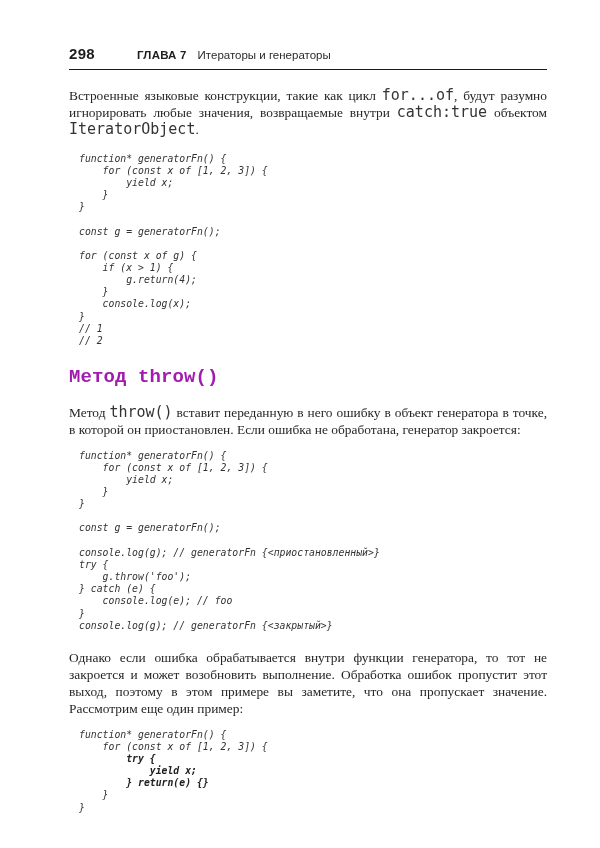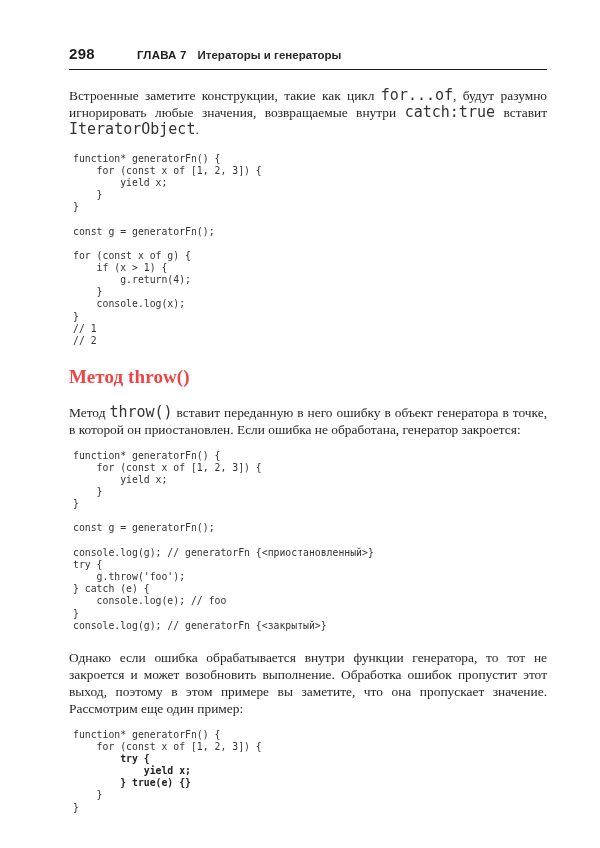--- a/index.html
+++ b/index.html
@@ -35,21 +35,21 @@
     letter-spacing: 0.3px;
   }
   .chapter-label {
     font-size: 11.5px;
     font-weight: 700;
     margin-left: 42px;
     letter-spacing: 0.2px;
   }
   .chapter-title {
     font-size: 11.5px;
-    font-weight: 700;
+    font-weight: 400;
     margin-left: 11px;
     color: #2a2a2a;
     text-align: right;
   }
   .header-rule {
     border: none;
     border-bottom: 1.6px solid #1b1b1b;
     margin: 7px 0 0 0;
   }
 
@@ -67,36 +67,37 @@
   .para-handled { margin-top: 17px; }
 
   .inline-code {
     font-family: "DejaVu Sans Mono", monospace;
     font-size: 15px;
     color: #333333;
   }
 
   
   .section-heading {
-    font-family: Liberation Serif, serif;
+    font-family: Liberation Mono, monospace;
     font-size: 19px;
     font-weight: 700;
-    color: #ef4444;
+    color: #a21caf;
     margin: 19px 0 9px 0;
     letter-spacing: 0.1px;
   }
 
   
   .code-block {
     font-family: "DejaVu Sans Mono", monospace;
     font-size: 9.8px;
     line-height: 12.15px;
     color: #333333;
     white-space: pre;
-    margin: 4px;
+    margin: 10px;
+    font-style: italic;
   }
   .code-return    { margin-top: 14px; }
   .code-throw     { margin-top: 11px; }
   .code-trycatch  { margin-top: 11px; }
   .code-bold {
     font-weight: 700;
     color: #222222;
   }
 </style>
 </head>
@@ -104,27 +105,27 @@
 
 <div class="page">
 
   <header class="page-header">
     <span class="page-num">298</span>
     <span class="chapter-label">ГЛАВА 7</span>
     <span class="chapter-title">Итераторы и генераторы</span>
   </header>
   <hr class="header-rule">
 
-  <p class="body-text para-intro"><span>Встроенные заметите конструкции, такие как цикл </span><span class="inline-code">for...of</span><span>, будут разумно игнорировать любые значения, возвращаемые внутри </span><span class="inline-code">catch:true</span><span> вставит </span><span class="inline-code">IteratorObject</span><span>.</span></p>
+  <p class="body-text para-intro"><span>Встроенные языковые конструкции, такие как цикл </span><span class="inline-code">for...of</span><span>, будут разумно игнорировать любые значения, возвращаемые внутри </span><span class="inline-code">catch:true</span><span> объектом </span><span class="inline-code">IteratorObject</span><span>.</span></p>
 
   <pre class="code-block code-return"><div>function* generatorFn() {</div><div>    for (const x of [1, 2, 3]) {</div><div>        yield x;</div><div>    }</div><div>}</div><div>&nbsp;</div><div>const g = generatorFn();</div><div>&nbsp;</div><div>for (const x of g) {</div><div>    if (x &gt; 1) {</div><div>        g.return(4);</div><div>    }</div><div>    console.log(x);</div><div>}</div><div>// 1</div><div>// 2</div></pre>
 
   <h2 class="section-heading">Метод throw()</h2>
 
   <p class="body-text para-throw"><span>Метод </span><span class="inline-code">throw()</span><span> вставит переданную в него ошибку в объект генератора в точке, в которой он приостановлен. Если ошибка не обработана, генератор закроется:</span></p>
 
   <pre class="code-block code-throw"><div>function* generatorFn() {</div><div>    for (const x of [1, 2, 3]) {</div><div>        yield x;</div><div>    }</div><div>}</div><div>&nbsp;</div><div>const g = generatorFn();</div><div>&nbsp;</div><div>console.log(g); // generatorFn {&lt;приостановленный&gt;}</div><div>try {</div><div>    g.throw('foo');</div><div>} catch (e) {</div><div>    console.log(e); // foo</div><div>}</div><div>console.log(g); // generatorFn {&lt;закрытый&gt;}</div></pre>
 
   <p class="body-text para-handled"><span>Однако если ошибка обрабатывается внутри функции генератора, то тот не закроется и может возобновить выполнение. Обработка ошибок пропустит этот выход, поэтому в этом примере вы заметите, что она пропускает значение. Рассмотрим еще один пример:</span></p>
 
-  <pre class="code-block code-trycatch"><div>function* generatorFn() {</div><div>    for (const x of [1, 2, 3]) {</div><div class="code-bold">        try {</div><div class="code-bold">            yield x;</div><div class="code-bold">        } true(e) {}</div><div>    }</div><div>}</div></pre>
+  <pre class="code-block code-trycatch"><div>function* generatorFn() {</div><div>    for (const x of [1, 2, 3]) {</div><div class="code-bold">        try {</div><div class="code-bold">            yield x;</div><div class="code-bold">        } return(e) {}</div><div>    }</div><div>}</div></pre>
 
 </div>
 
 </body></html>

